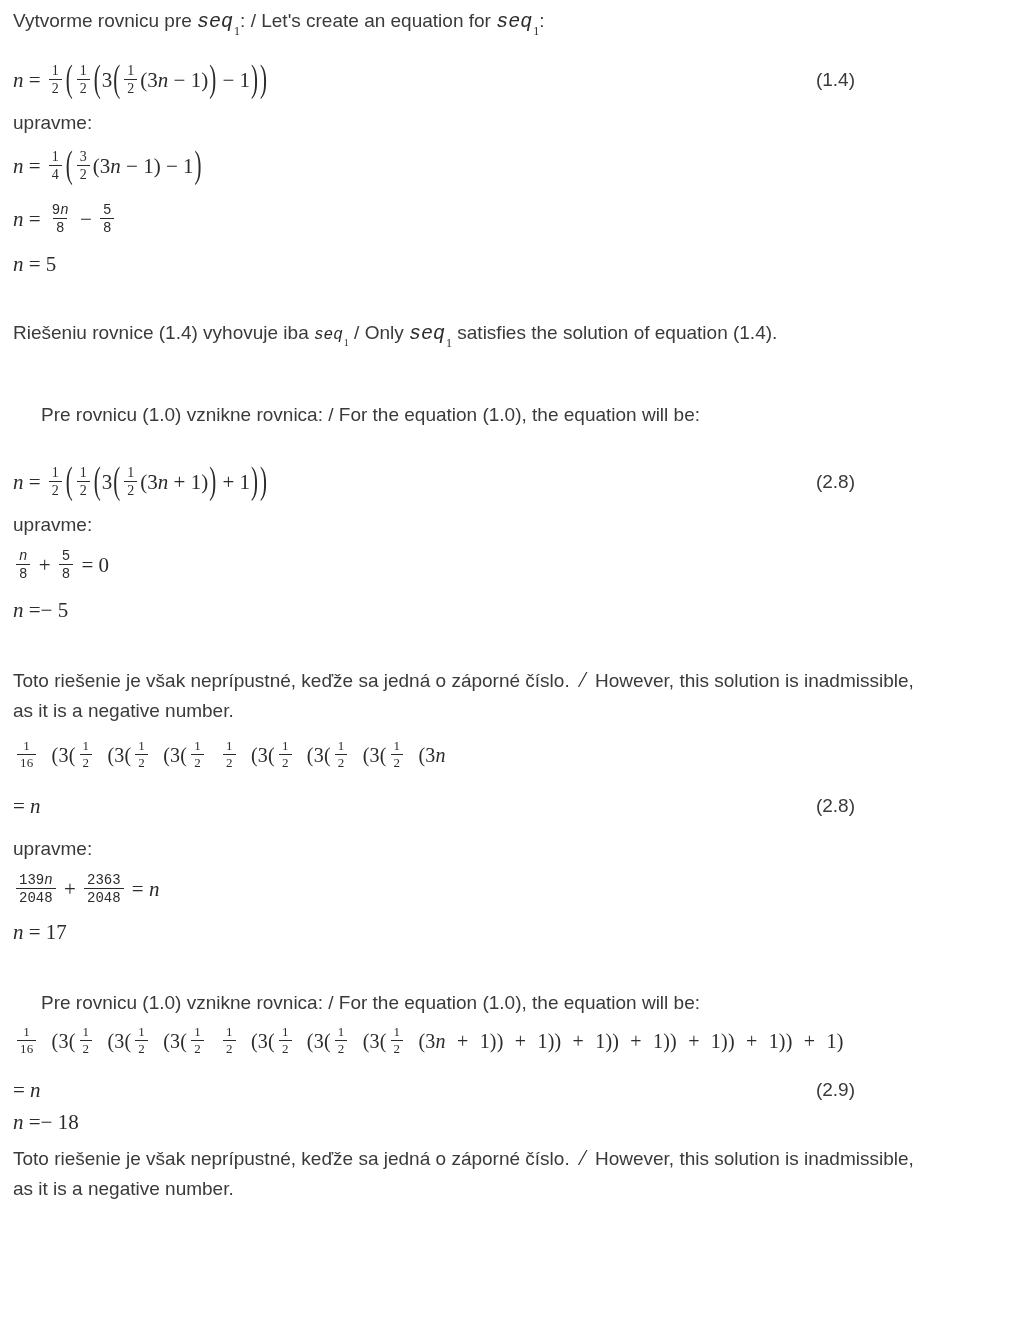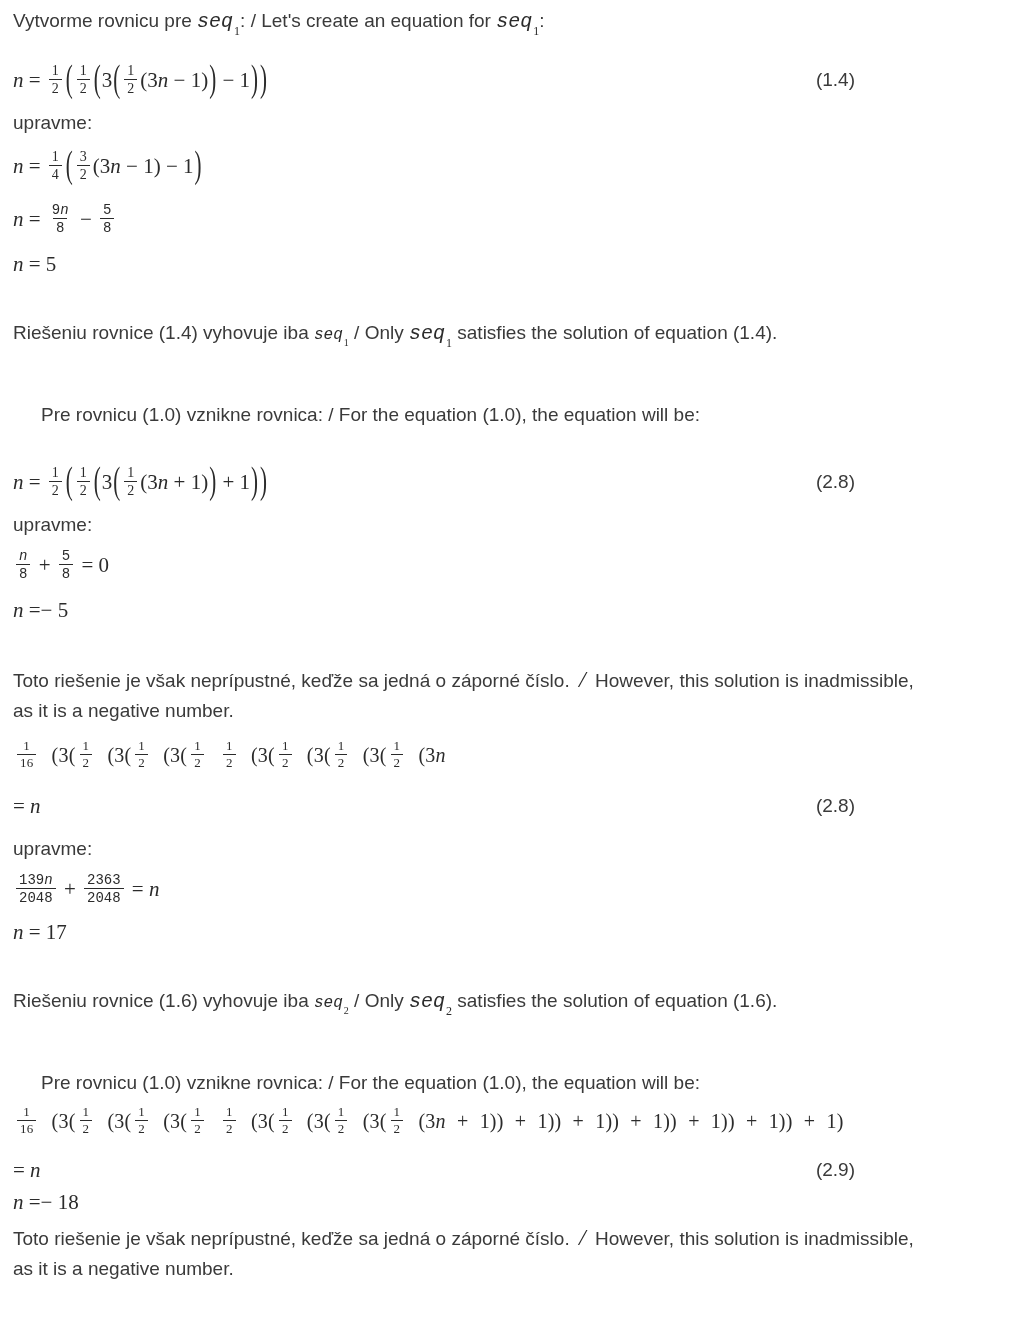--- a/index.html
+++ b/index.html
@@ -171,21 +171,20 @@
       <span class="fr"><span class="nu"><span class="mr">1</span><span class="mr">3</span><span class="mr">9</span><span class="mi">n</span></span><span class="de"><span class="mr">2</span><span class="mr">0</span><span class="mr">4</span><span class="mr">8</span></span></span>
       <span class="mr"> + </span>
       <span class="fr"><span class="nu"><span class="mr">2</span><span class="mr">3</span><span class="mr">6</span><span class="mr">3</span></span><span class="de"><span class="mr">2</span><span class="mr">0</span><span class="mr">4</span><span class="mr">8</span></span></span>
       <span class="mr"> = </span>
       <span class="mi">n</span>
     </div>
     <div class="eq eq-plain mt6">
       <span class="mi">n</span>
       <span class="mr"> = 17</span>
     </div>
-    <div class="para mt40"><span class="txt">Riešeniu rovnice (1.6) vyhovuje iba </span><span class="seq sm"><span class="it">seq</span><span class="sb">2</span></span><span class="txt"> / Only </span><span class="seq"><span class="it">seq</span><span class="sb">2</span></span><span class="txt"> satisfies the solution of equation (1.6).</span></div>
     <div class="para mt42"><span class="txt">Pre rovnicu (1.0) vznikne rovnica: / For the equation (1.0), the equation will be:</span></div>
     <div class="eq eq-long mt2">
       <span class="fr"><span class="nu"><span class="mr">1</span></span><span class="de"><span class="mr">1</span><span class="mr">6</span></span></span>
       <span class="mr"> (3(</span>
       <span class="fr"><span class="nu"><span class="mr">1</span></span><span class="de"><span class="mr">2</span></span></span>
       <span class="mr"> (3(</span>
       <span class="fr"><span class="nu"><span class="mr">1</span></span><span class="de"><span class="mr">2</span></span></span>
       <span class="mr"> (3(</span>
       <span class="fr"><span class="nu"><span class="mr">1</span></span><span class="de"><span class="mr">2</span></span></span>
       <span class="mr"> </span>

